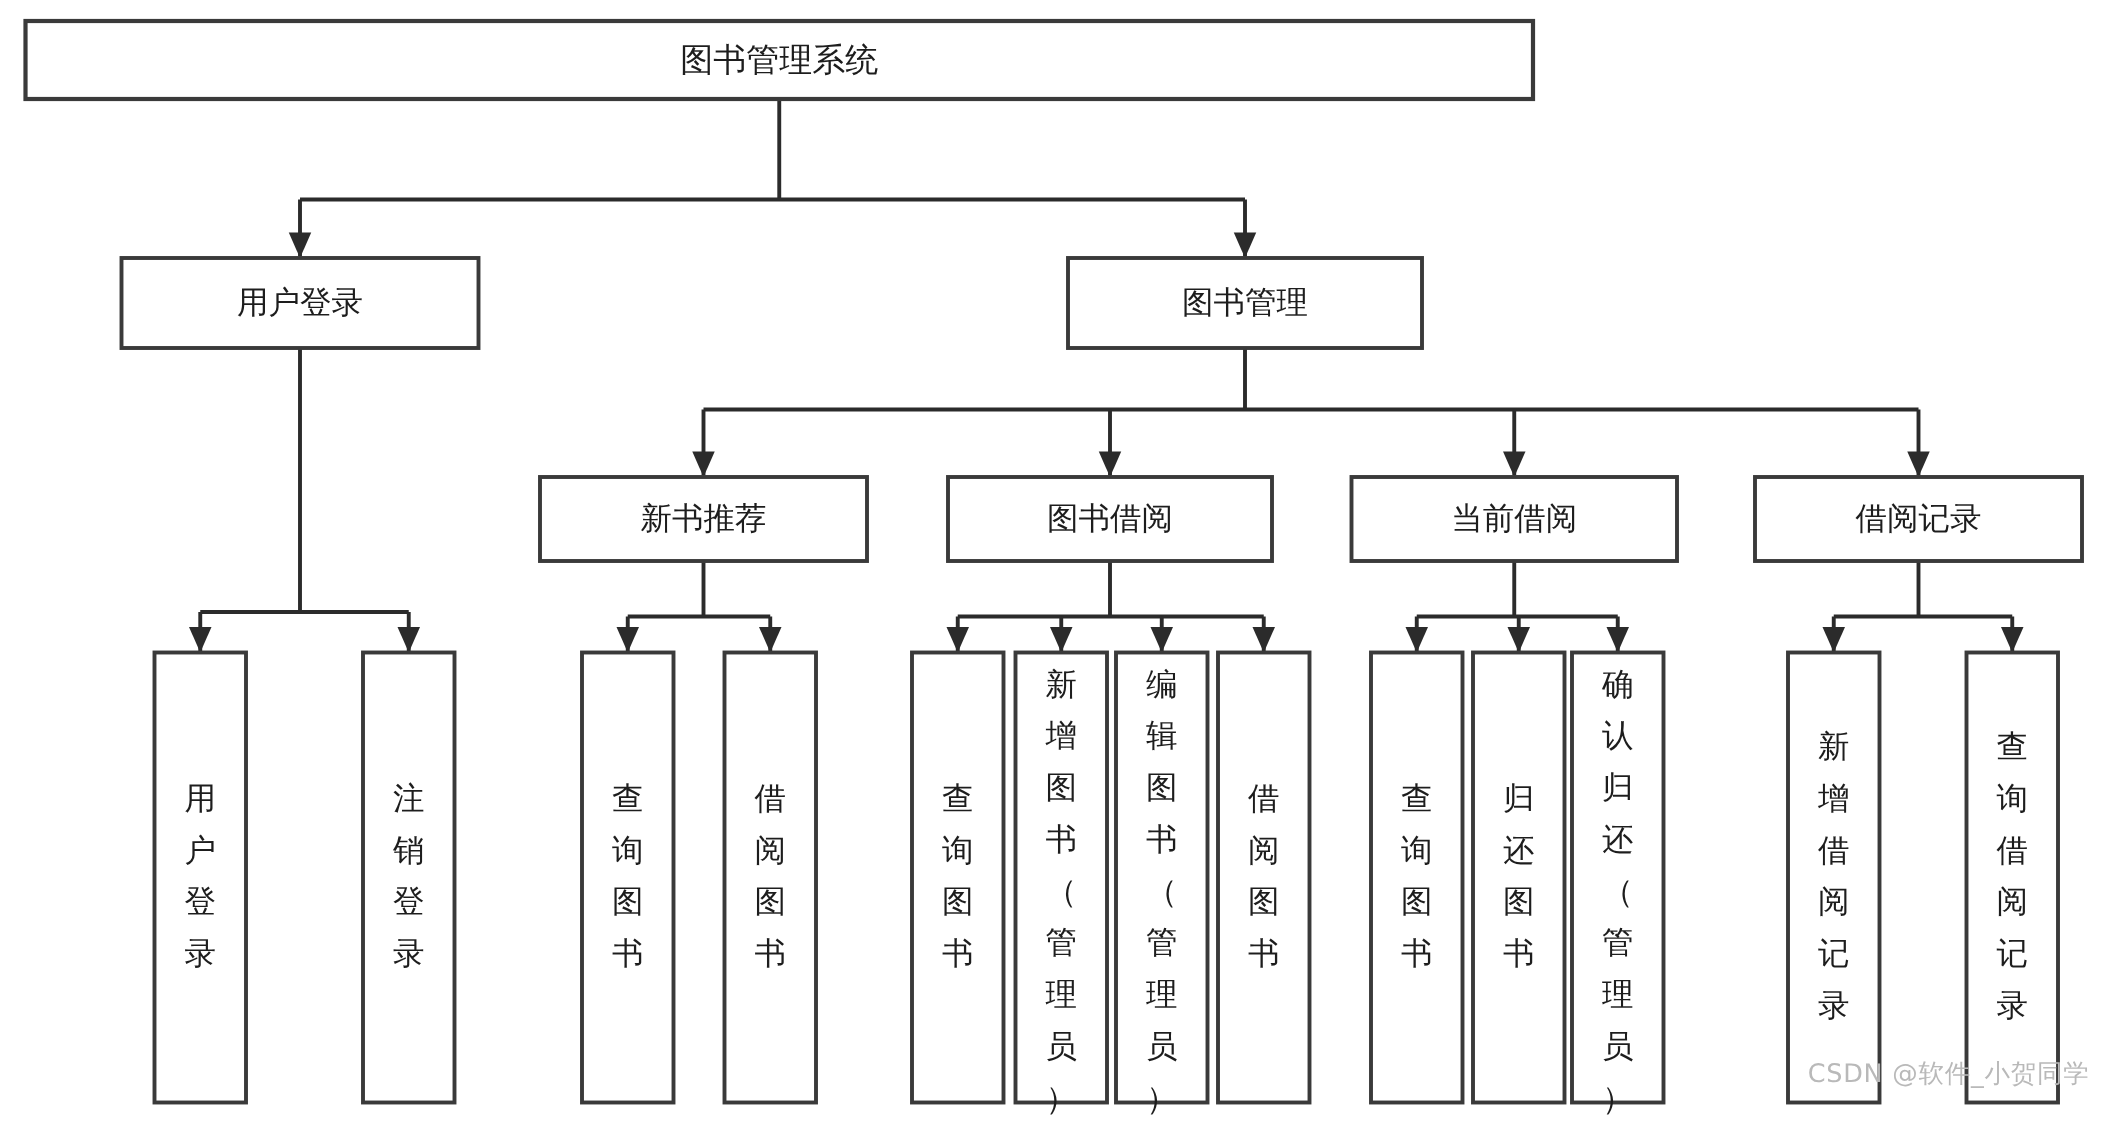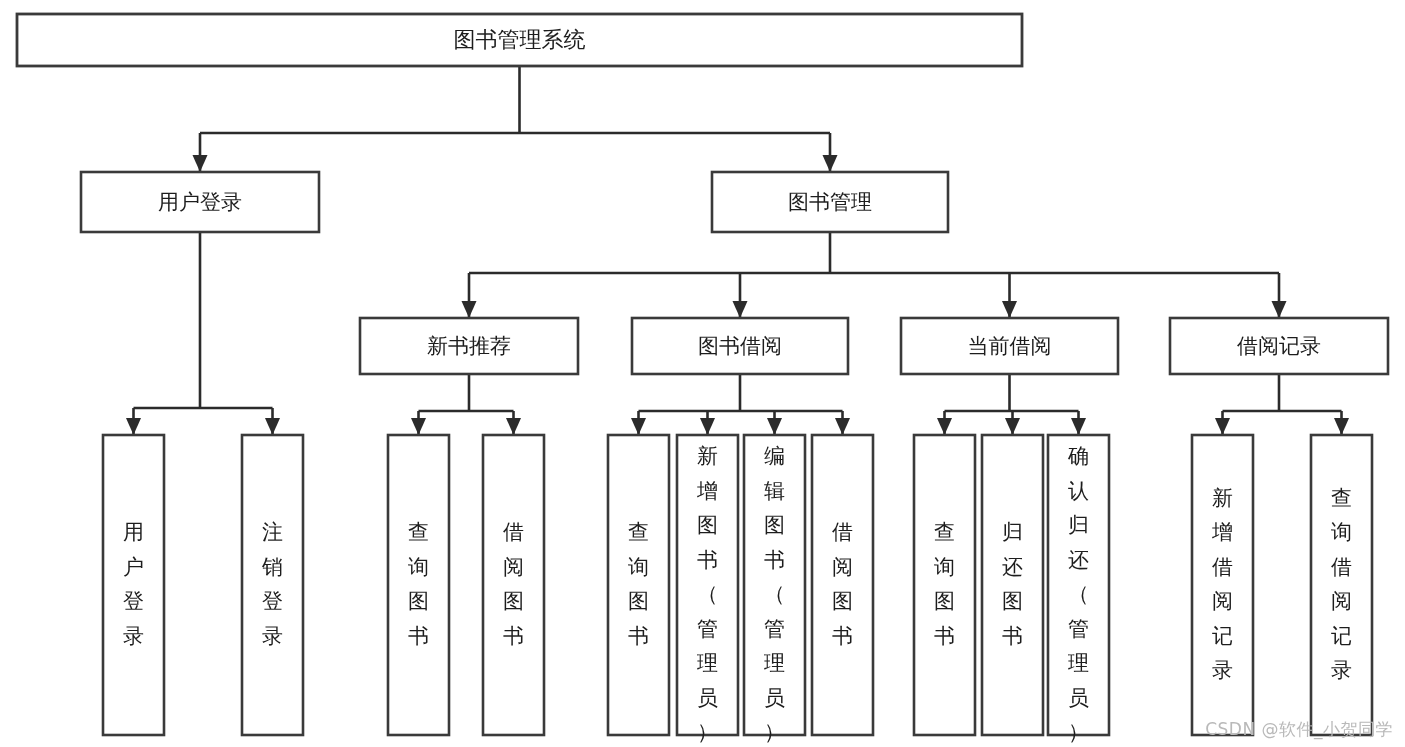--- a/index.html
+++ b/index.html
@@ -66,21 +66,21 @@
     fill: none;
     stroke-linecap: butt;
   }
   .arrow-head {
     fill: #2b2b2b;
     stroke: none;
   }
   .watermark {
     position: absolute;
     right: 12px;
-    bottom: 6px;
+    bottom: 20px;
     font-family: "DejaVu Sans", "Liberation Sans", sans-serif;
     font-size: 17px;
     color: #b9b9b9;
     letter-spacing: 0.5px;
     user-select: none;
     pointer-events: none;
     white-space: nowrap;
   }
 </style>
 </head>

